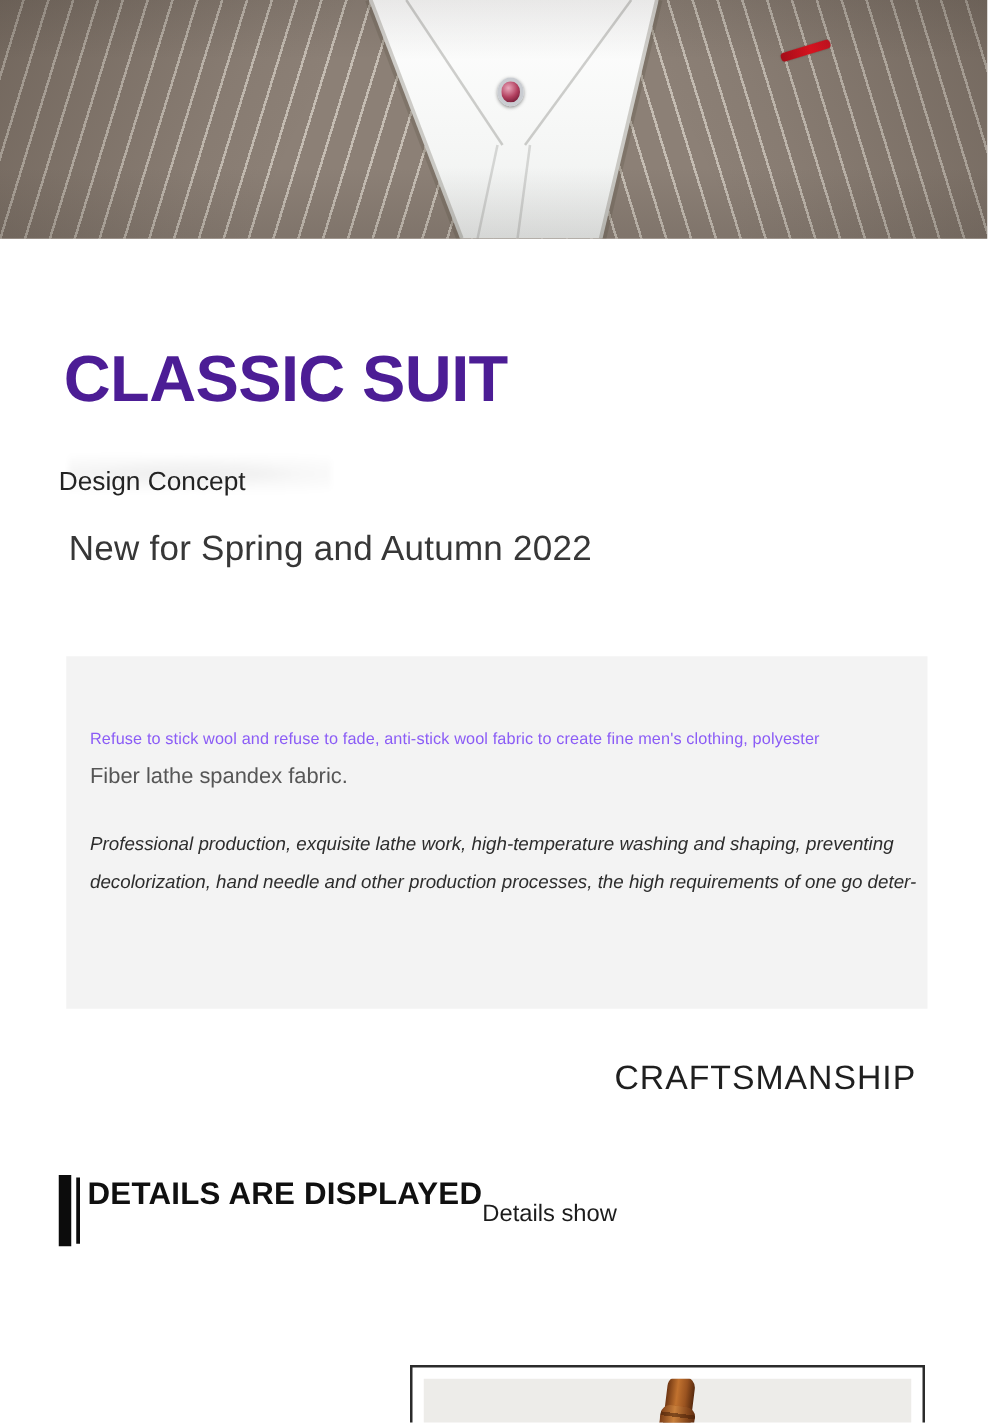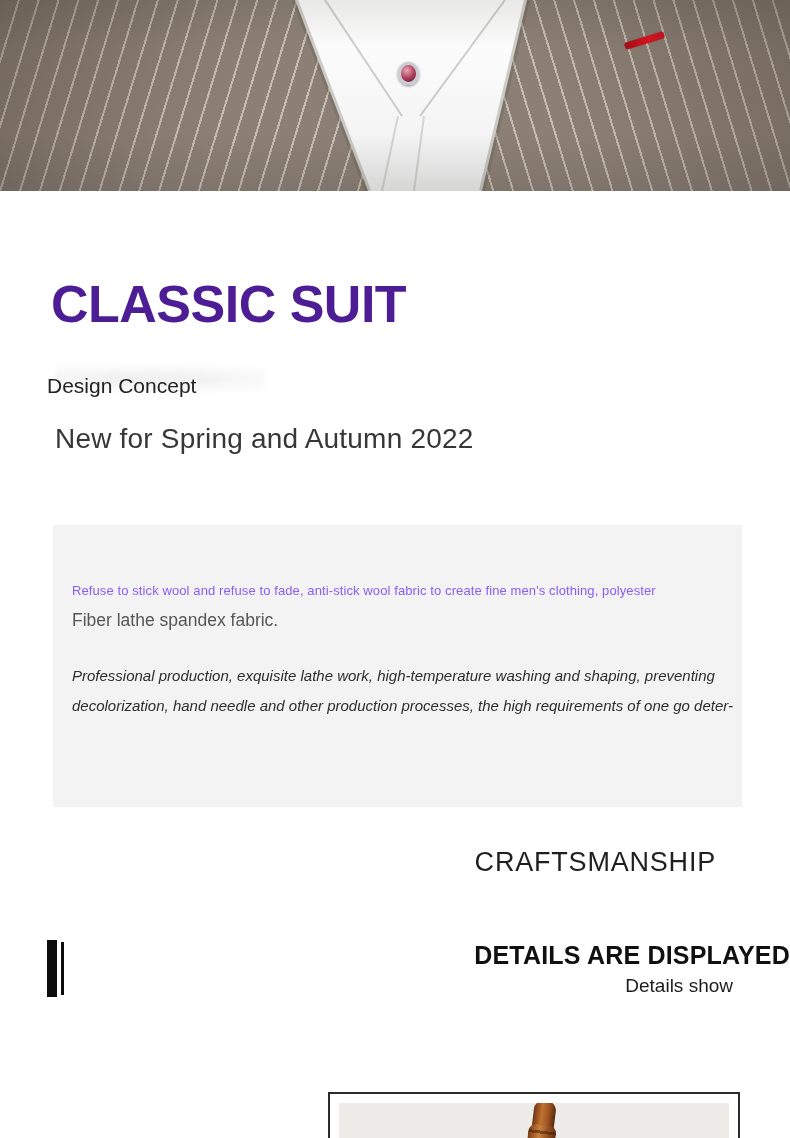--- a/index.html
+++ b/index.html
@@ -62,27 +62,27 @@
   .tagline { margin:25px 0 0 55px; font-size:28px; line-height:30px; font-weight:300; color:#373737; letter-spacing:0.2px; }
 
   
   .info-box { margin:71px 0 0 53px; width:689px; height:282px; background:#f3f3f3; padding:57px 30px 0 19px; }
   .intro-small { font-size:13px; line-height:17px; color:#8b5cf6; letter-spacing:0.1px; }
   .intro-large { margin-top:9px; font-size:17.5px; line-height:24px; color:#565656; }
   .para { margin-top:29px; font-size:15px; color:#2d2d2d; }
   .para div { line-height:30px; white-space:nowrap;font-style:italic; }
 
   
-  .craftsmanship { margin:39px 74px 0 0; text-align:right; font-size:27px; line-height:32px; font-weight:300; letter-spacing:0.8px; color:#1f1f1f; }
+  .craftsmanship { margin:39px 57px 0 0; text-align:right; font-size:27px; line-height:32px; font-weight:300; letter-spacing:0.8px; color:#1f1f1f; }
 
   
   .details-header { margin:62px 0 0 47px; display:flex; height:57px; }
   .bar-thick { width:10px; height:57px; background:#0c0c0c; }
   .bar-thin { width:3px; height:53px; margin:2px 0 0 4px; background:#0c0c0c; }
-  .details-text { margin-left:6px; flex:1; display:flex; flex-direction:column;align-items:flex-end; }
+  .details-text { margin-left:6px; flex:1; display:flex; flex-direction:row; }
   .details-heading { font-size:25px; line-height:28px; font-weight:600; color:#101010; letter-spacing:0.2px; margin-top:1px; }
   .details-sub-row { display:flex; align-items:center; margin-top:6px; }
   .details-sub { font-size:19px; line-height:22px; color:#1c1c1c; }
   .details-rule { flex:1; height:7px; background:#0e0e0e; margin-left:17px; margin-right:40px; }
 
   
   .bottom-frame { margin:95px 0 0 328px; width:412px; height:180px; border:2px solid #2b2b2b; background:#ffffff; padding:9px; }
   .frame-inner { position:relative; width:100%; height:100%; background:#edece9; overflow:hidden; }
   .hanger-pole {
     position:absolute; top:-2px; left:196px; width:22px; height:64px;

